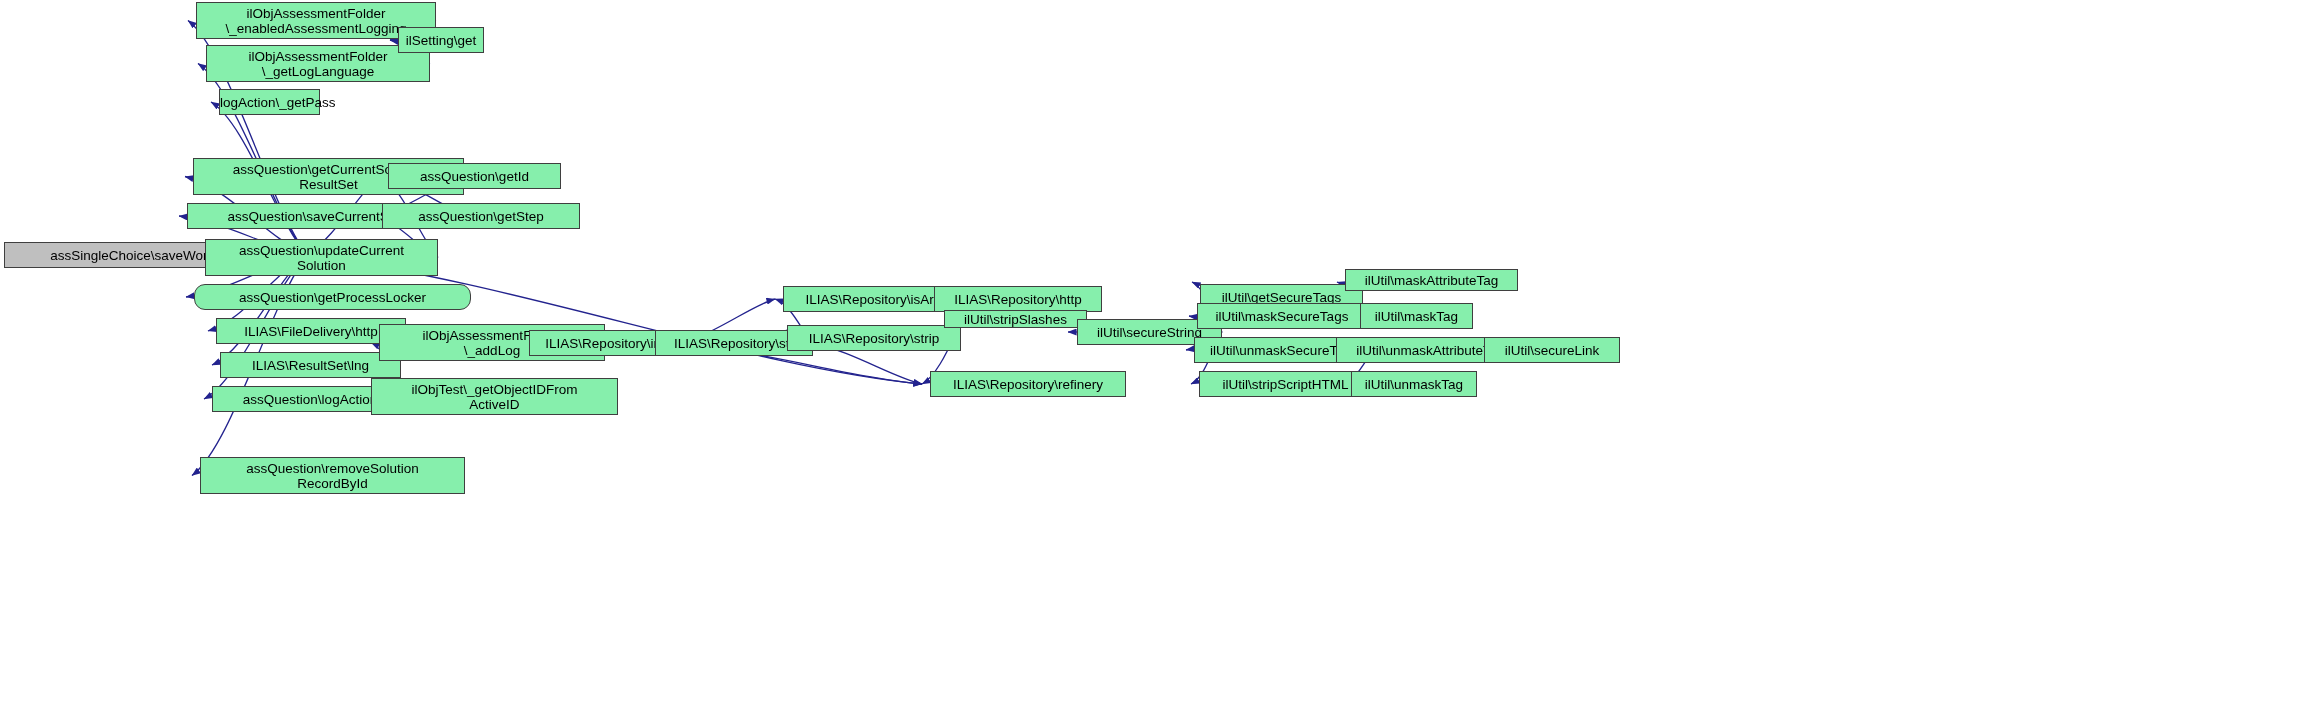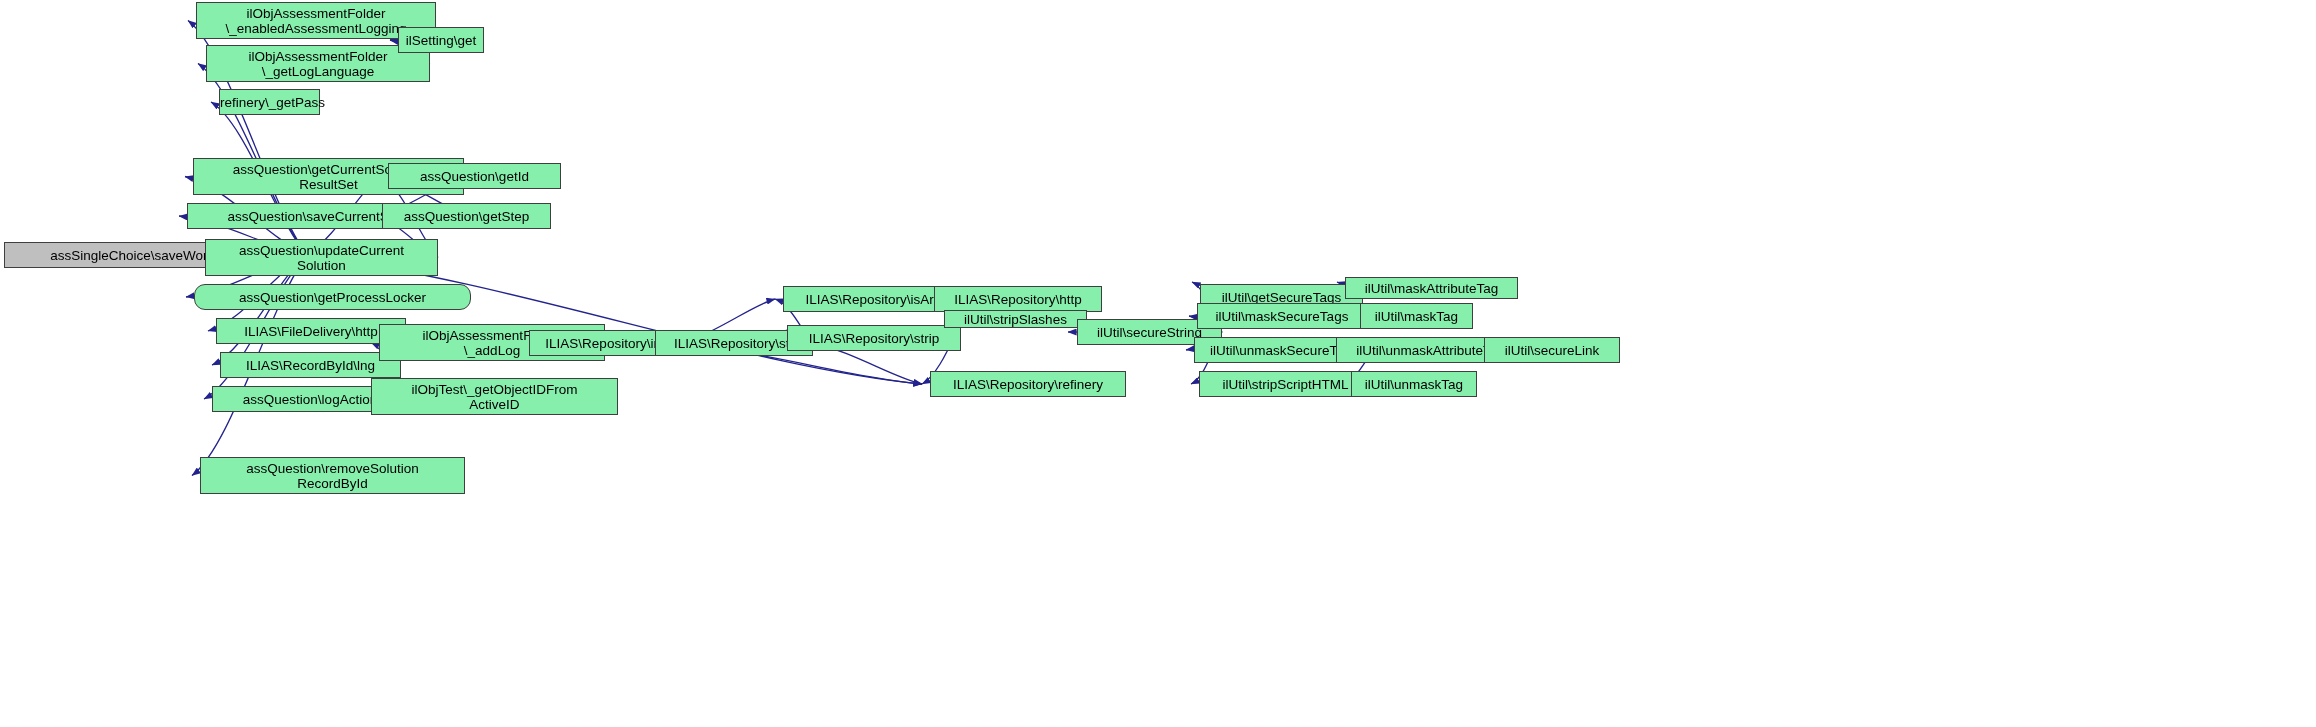--- a/index.html
+++ b/index.html
@@ -84,49 +84,49 @@
         <path d="M 1525 350 L 1475 350" fill="none" stroke="#23238e" stroke-width="1.3" marker-end="url(#arrowhead)"></path>
       </g>
   </svg>
   <div id="node-layer">
       <div class="node root" style="left: 4px; top: 242px; width: 303px; height: 26px;"><span class="lbl">assSingleChoice\saveWorkingData</span></div>
       <div class="node" style="left: 196px; top: 2px; width: 240px; height: 37px;"><span class="lbl">ilObjAssessmentFolder
 \_enabledAssessmentLogging</span></div>
       <div class="node" style="left: 206px; top: 45px; width: 224px; height: 37px;"><span class="lbl">ilObjAssessmentFolder
 \_getLogLanguage</span></div>
       <div class="node" style="left: 398px; top: 27px; width: 86px; height: 26px;"><span class="lbl">ilSetting\get</span></div>
-      <div class="node" style="left: 219px; top: 89px; width: 101px; height: 26px;"><span class="lbl">refinery\_getPass</span></div>
+      <div class="node" style="left: 219px; top: 89px; width: 101px; height: 26px;"><span class="lbl">logAction\_getPass</span></div>
       <div class="node" style="left: 193px; top: 158px; width: 271px; height: 37px;"><span class="lbl">assQuestion\getCurrentSolution
 ResultSet</span></div>
       <div class="node" style="left: 388px; top: 163px; width: 173px; height: 26px; align-items: center;"><span class="lbl">assQuestion\getId</span></div>
       <div class="node" style="left: 187px; top: 203px; width: 282px; height: 26px;"><span class="lbl">assQuestion\saveCurrentSolution</span></div>
-      <div class="node" style="left: 382px; top: 203px; width: 169px; height: 26px;"><span class="lbl">assQuestion\getStep</span></div>
+      <div class="node" style="left: 382px; top: 203px; width: 198px; height: 26px;"><span class="lbl">assQuestion\getStep</span></div>
       <div class="node" style="left: 205px; top: 239px; width: 233px; height: 37px;"><span class="lbl">assQuestion\updateCurrent
 Solution</span></div>
       <div class="node" style="left: 194px; top: 284px; width: 277px; height: 26px; border-radius: 11px;"><span class="lbl">assQuestion\getProcessLocker</span></div>
       <div class="node" style="left: 216px; top: 318px; width: 190px; height: 26px; align-items: center;"><span class="lbl">ILIAS\FileDelivery\http</span></div>
-      <div class="node" style="left: 220px; top: 352px; width: 181px; height: 26px;"><span class="lbl">ILIAS\RecordById\lng</span></div>
+      <div class="node" style="left: 220px; top: 352px; width: 181px; height: 26px;"><span class="lbl">ILIAS\ResultSet\lng</span></div>
       <div class="node" style="left: 212px; top: 386px; width: 196px; height: 26px;"><span class="lbl">assQuestion\logAction</span></div>
       <div class="node" style="left: 379px; top: 324px; width: 226px; height: 37px;"><span class="lbl">ilObjAssessmentFolder
 \_addLog</span></div>
       <div class="node" style="left: 371px; top: 378px; width: 247px; height: 37px;"><span class="lbl">ilObjTest\_getObjectIDFrom
 ActiveID</span></div>
       <div class="node" style="left: 200px; top: 457px; width: 265px; height: 37px;"><span class="lbl">assQuestion\removeSolution
 RecordById</span></div>
       <div class="node" style="left: 529px; top: 330px; width: 152px; height: 26px;"><span class="lbl">ILIAS\Repository\int</span></div>
       <div class="node" style="left: 655px; top: 330px; width: 158px; height: 26px;"><span class="lbl">ILIAS\Repository\str</span></div>
       <div class="node" style="left: 783px; top: 286px; width: 192px; height: 26px;"><span class="lbl">ILIAS\Repository\isArray</span></div>
       <div class="node" style="left: 934px; top: 286px; width: 168px; height: 26px;"><span class="lbl">ILIAS\Repository\http</span></div>
       <div class="node" style="left: 787px; top: 325px; width: 174px; height: 26px;"><span class="lbl">ILIAS\Repository\strip</span></div>
       <div class="node" style="left: 944px; top: 310px; width: 143px; height: 18px;"><span class="lbl">ilUtil\stripSlashes</span></div>
       <div class="node" style="left: 930px; top: 371px; width: 196px; height: 26px;"><span class="lbl">ILIAS\Repository\refinery</span></div>
       <div class="node" style="left: 1077px; top: 319px; width: 145px; height: 26px;"><span class="lbl">ilUtil\secureString</span></div>
       <div class="node" style="left: 1200px; top: 269px; width: 163px; height: 26px; margin-top: 15px;"><span class="lbl">ilUtil\getSecureTags</span></div>
       <div class="node" style="left: 1197px; top: 303px; width: 170px; height: 26px;"><span class="lbl">ilUtil\maskSecureTags</span></div>
       <div class="node" style="left: 1194px; top: 337px; width: 180px; height: 26px;"><span class="lbl">ilUtil\unmaskSecureTags</span></div>
       <div class="node" style="left: 1199px; top: 371px; width: 173px; height: 26px;"><span class="lbl">ilUtil\stripScriptHTML</span></div>
-      <div class="node" style="left: 1345px; top: 269px; width: 173px; height: 22px; margin-top: 8px;"><span class="lbl">ilUtil\maskAttributeTag</span></div>
+      <div class="node" style="left: 1345px; top: 269px; width: 173px; height: 22px;"><span class="lbl">ilUtil\maskAttributeTag</span></div>
       <div class="node" style="left: 1360px; top: 303px; width: 113px; height: 26px;"><span class="lbl">ilUtil\maskTag</span></div>
       <div class="node" style="left: 1336px; top: 337px; width: 189px; height: 26px;"><span class="lbl">ilUtil\unmaskAttributeTag</span></div>
       <div class="node" style="left: 1351px; top: 371px; width: 126px; height: 26px; text-align: center;"><span class="lbl">ilUtil\unmaskTag</span></div>
       <div class="node" style="left: 1484px; top: 337px; width: 136px; height: 26px;"><span class="lbl">ilUtil\secureLink</span></div>
     </div>
 </div>
 
 </body></html>

